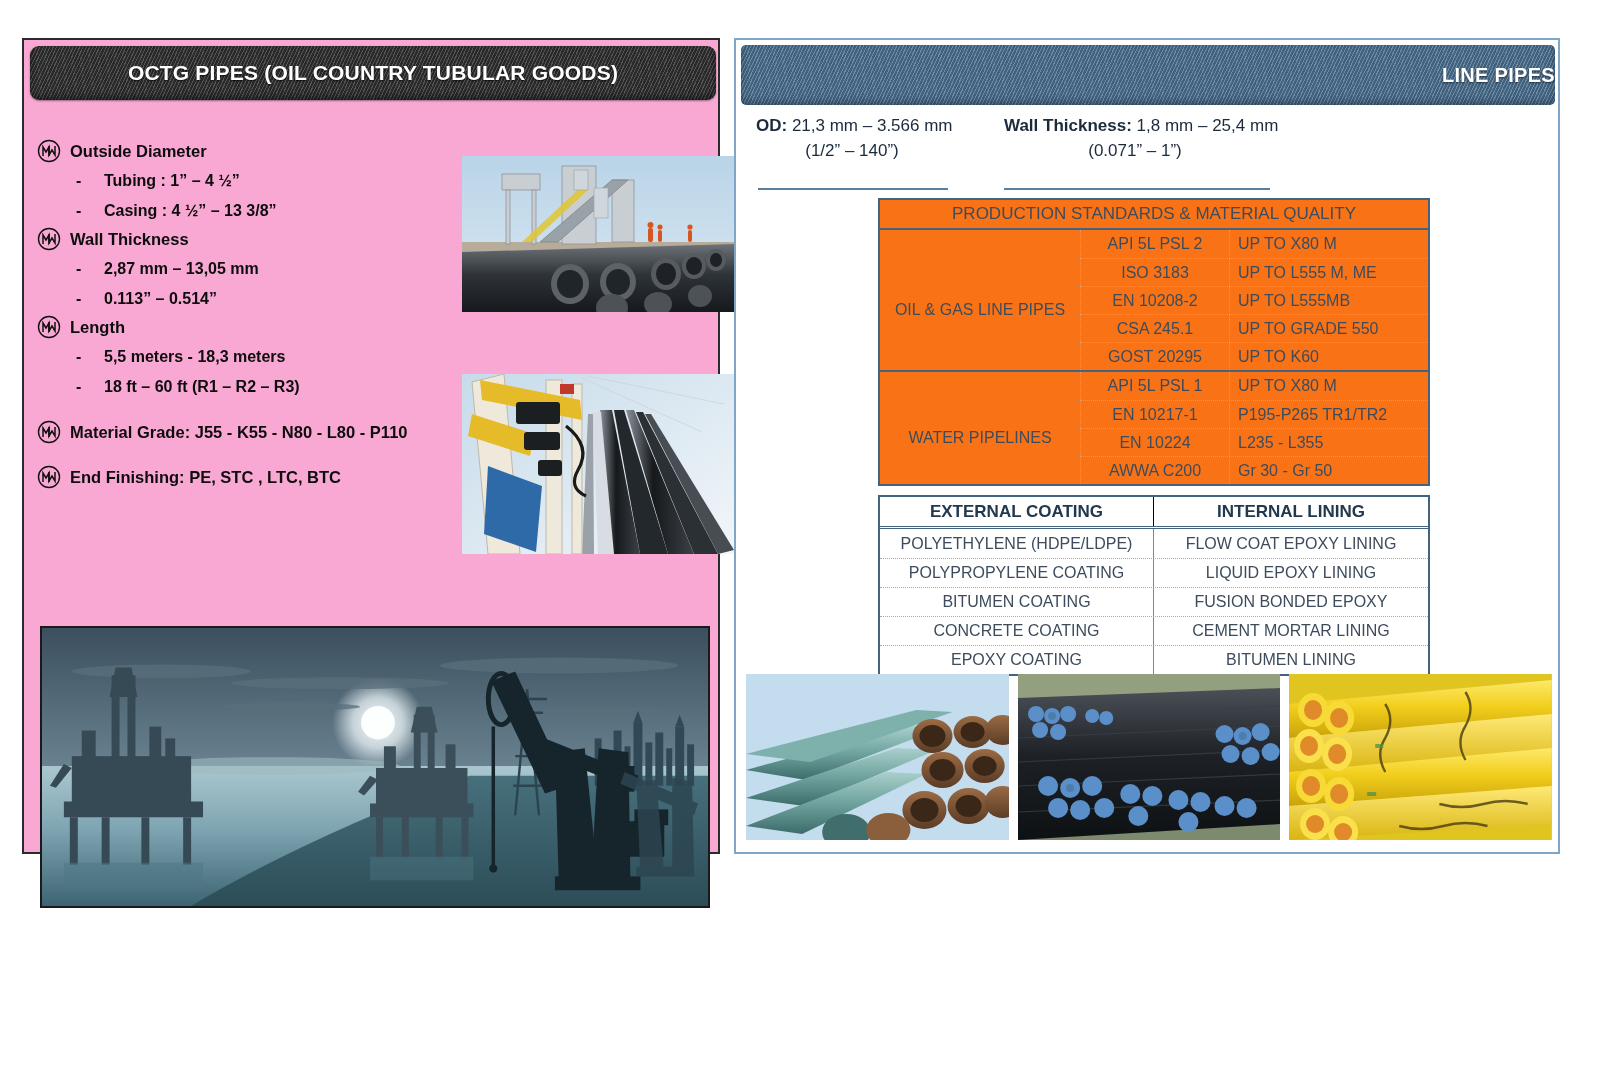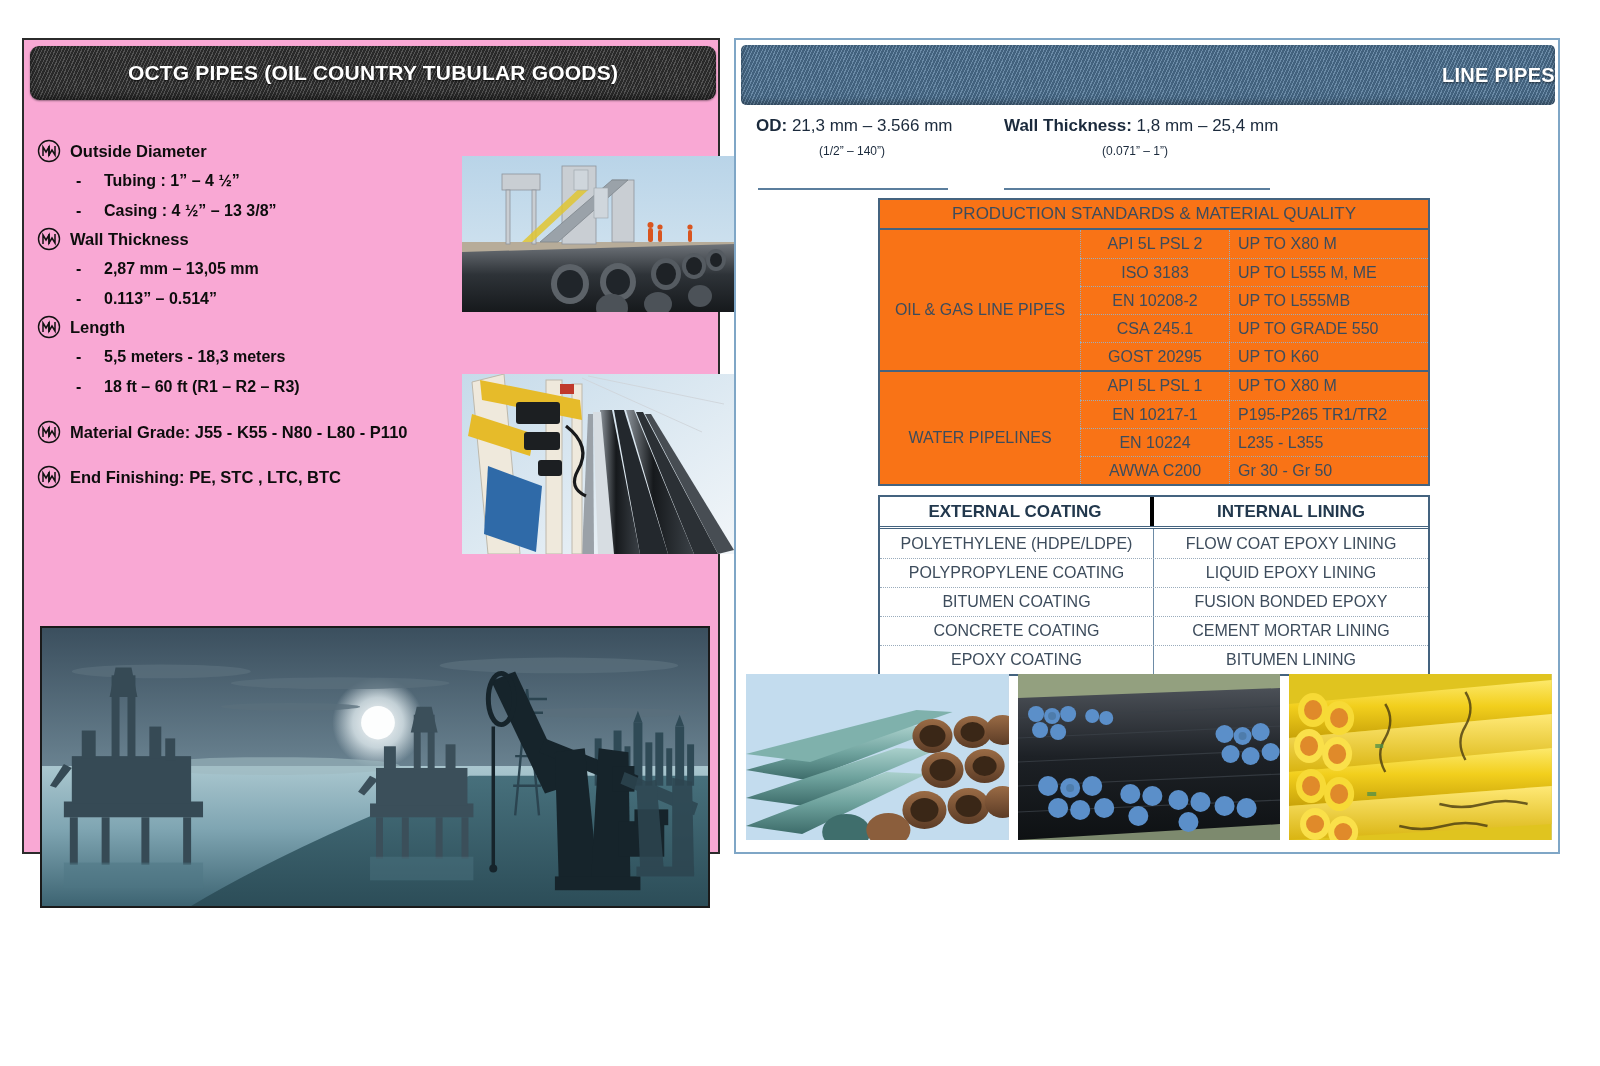--- a/index.html
+++ b/index.html
@@ -142,21 +142,21 @@
     width: 810px; height: 70px;
     display: flex;
   }
   .spec-cell { position: relative; }
   .spec-cell .l1 {
     font-size: 17px; color: #1b2a3c; white-space: nowrap;
     line-height: 24px;
   }
   .spec-cell .l1 b { font-weight: bold; }
   .spec-cell .l2 {
-    font-size: 12px; color: #1b2a3c; white-space: nowrap;
+    font-size: 17px; color: #1b2a3c; white-space: nowrap;
     line-height: 26px; text-align: center;
   }
   .spec-rule {
     position: absolute;
     bottom: -6px; left: 8px; right: 14px;
     height: 2px; background: #5b7e9d;
   }
   .cell-od { width: 252px; padding-left: 12px; }
   .cell-wt { width: 290px; padding-left: 8px; }
   .cell-len{ width: 268px; padding-left: 6px; }
@@ -213,21 +213,21 @@
     width: 552px;
     border: 2px solid #44637f;
     background: #ffffff;
   }
   .cl-head { display: flex; height: 32px; border-bottom: 3px double #44637f; }
   .cl-head div {
     flex: 1 1 50%;
     display: flex; align-items: center; justify-content: center;
     font-size: 17px; font-weight: bold; color: #22384d;
   }
-  .cl-head div:first-child { border-right: 4px solid #000000; }
+  .cl-head div:first-child { border-right: 1px solid #000000; }
   .cl-row { display: flex; height: 29px; }
   .cl-row + .cl-row { border-top: 1px dotted #9aacbc; }
   .cl-row div {
     flex: 1 1 50%;
     display: flex; align-items: center; justify-content: center;
     font-size: 16px; color: #3d4c5c; white-space: nowrap;
   }
   .cl-row div:first-child { border-right: 1px solid #6d8ba6; }
 
   

